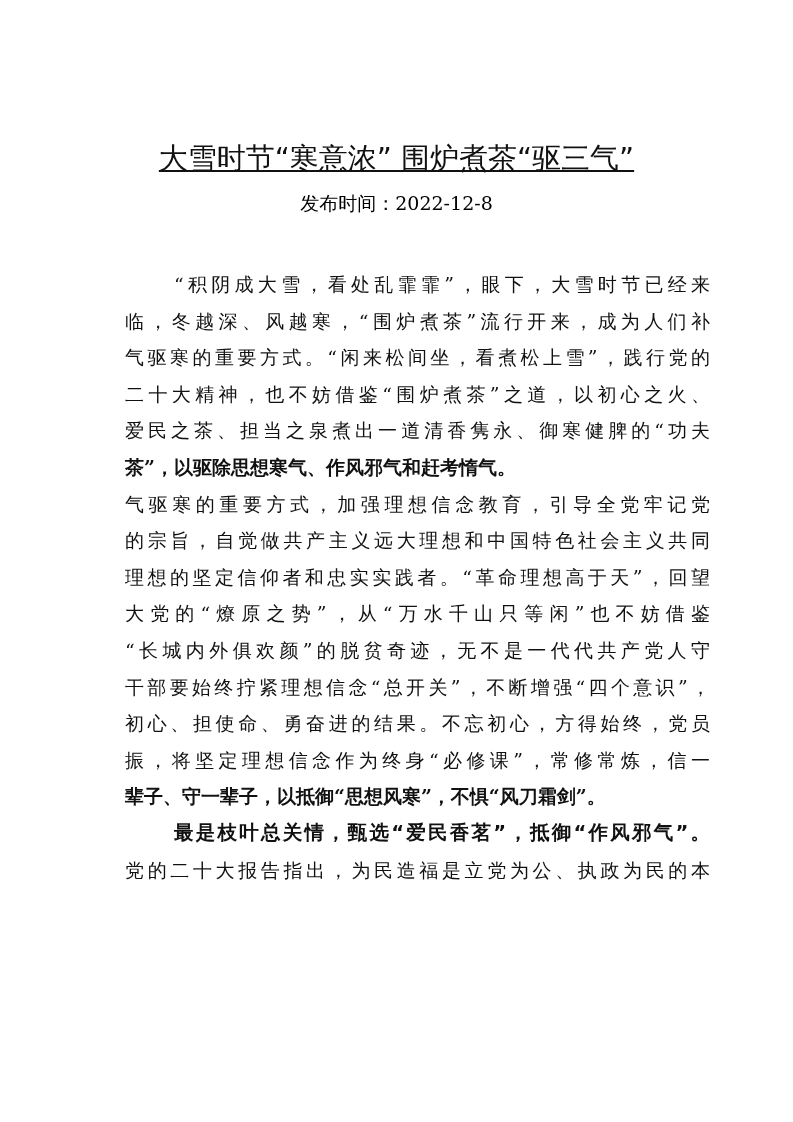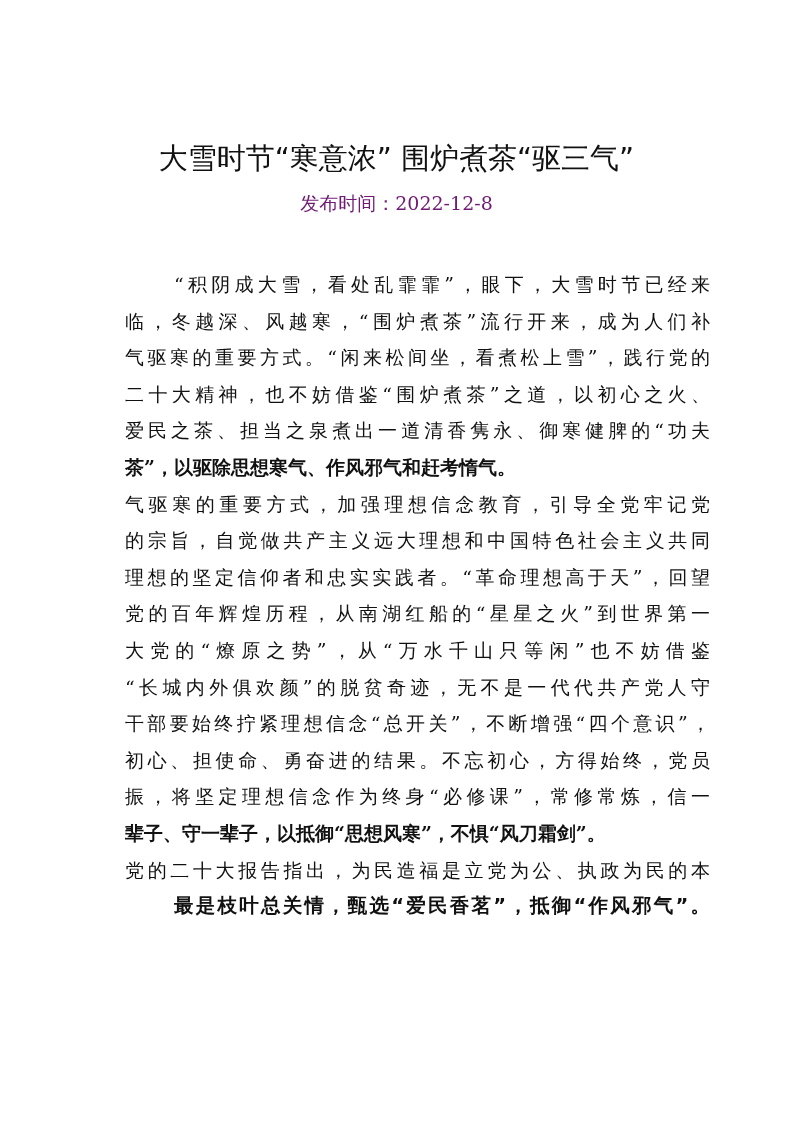--- a/index.html
+++ b/index.html
@@ -1,21 +1,21 @@
 <!DOCTYPE html>
 <html><head>
 <meta charset="utf-8">
 <style>
   html, body { margin: 0; padding: 0; background: #ffffff; }
   body { width: 793px; height: 1122px; position: relative; overflow: hidden;
          font-family: "DejaVu Serif", "Liberation Serif", serif; color: #111; }
   .title { position: absolute; top: 138px; left: 0; width: 793px; text-align: center;
-           font-family: "DejaVu Sans", "Liberation Sans", sans-serif; font-size: 29px; line-height: 40px; color: #111; }
+           font-family: "DejaVu Sans", "Liberation Sans", sans-serif; font-size: 29px; line-height: 40px; color: #111; text-decoration: underline; }
   .date { position: absolute; top: 188px; left: 0; width: 793px; text-align: center;
-          font-size: 19px; line-height: 30px; color: #701a75; }
+          font-size: 19px; line-height: 30px; color: #000000; }
   .body { position: absolute; top: 266px; left: 125px; width: 585px; }
   .line { height: 36.6px; line-height: 36.6px; font-size: 19px; white-space: nowrap;
           text-align: justify; text-align-last: justify; letter-spacing: 0; }
   .line.last { text-align-last: left; font-weight: bold; }
   .line.indent { padding-left: 49px; }
   .line.bold { font-family: "DejaVu Sans", "Liberation Sans", sans-serif; font-weight: bold; font-size: 19.5px; }
 </style>
 </head>
 <body>
 
@@ -25,22 +25,21 @@
 <div class="body" id="article-body">
     <div class="line indent">“积阴成大雪，看处乱霏霏”，眼下，大雪时节已经来</div>
     <div class="line">临，冬越深、风越寒，“围炉煮茶”流行开来，成为人们补</div>
     <div class="line">气驱寒的重要方式。“闲来松间坐，看煮松上雪”，践行党的</div>
     <div class="line">二十大精神，也不妨借鉴“围炉煮茶”之道，以初心之火、</div>
     <div class="line">爱民之茶、担当之泉煮出一道清香隽永、御寒健脾的“功夫</div>
     <div class="line last">茶”，以驱除思想寒气、作风邪气和赶考惰气。</div>
     <div class="line">气驱寒的重要方式，加强理想信念教育，引导全党牢记党</div>
     <div class="line">的宗旨，自觉做共产主义远大理想和中国特色社会主义共同</div>
     <div class="line">理想的坚定信仰者和忠实实践者。“革命理想高于天”，回望</div>
-    <div class="line">党的百年辉煌历程，从南湖红船的“星星之火”到世界第一</div>
     <div class="line">大党的“燎原之势”，从“万水千山只等闲”也不妨借鉴</div>
     <div class="line">“长城内外俱欢颜”的脱贫奇迹，无不是一代代共产党人守</div>
     <div class="line">干部要始终拧紧理想信念“总开关”，不断增强“四个意识”，</div>
     <div class="line">初心、担使命、勇奋进的结果。不忘初心，方得始终，党员</div>
     <div class="line">振，将坚定理想信念作为终身“必修课”，常修常炼，信一</div>
     <div class="line last">辈子、守一辈子，以抵御“思想风寒”，不惧“风刀霜剑”。</div>
+    <div class="line indent bold">最是枝叶总关情，甄选“爱民香茗”，抵御“作风邪气”。</div>
     <div class="line">党的二十大报告指出，为民造福是立党为公、执政为民的本</div>
-    <div class="line indent bold">最是枝叶总关情，甄选“爱民香茗”，抵御“作风邪气”。</div>
   </div>
 
 </body></html>

